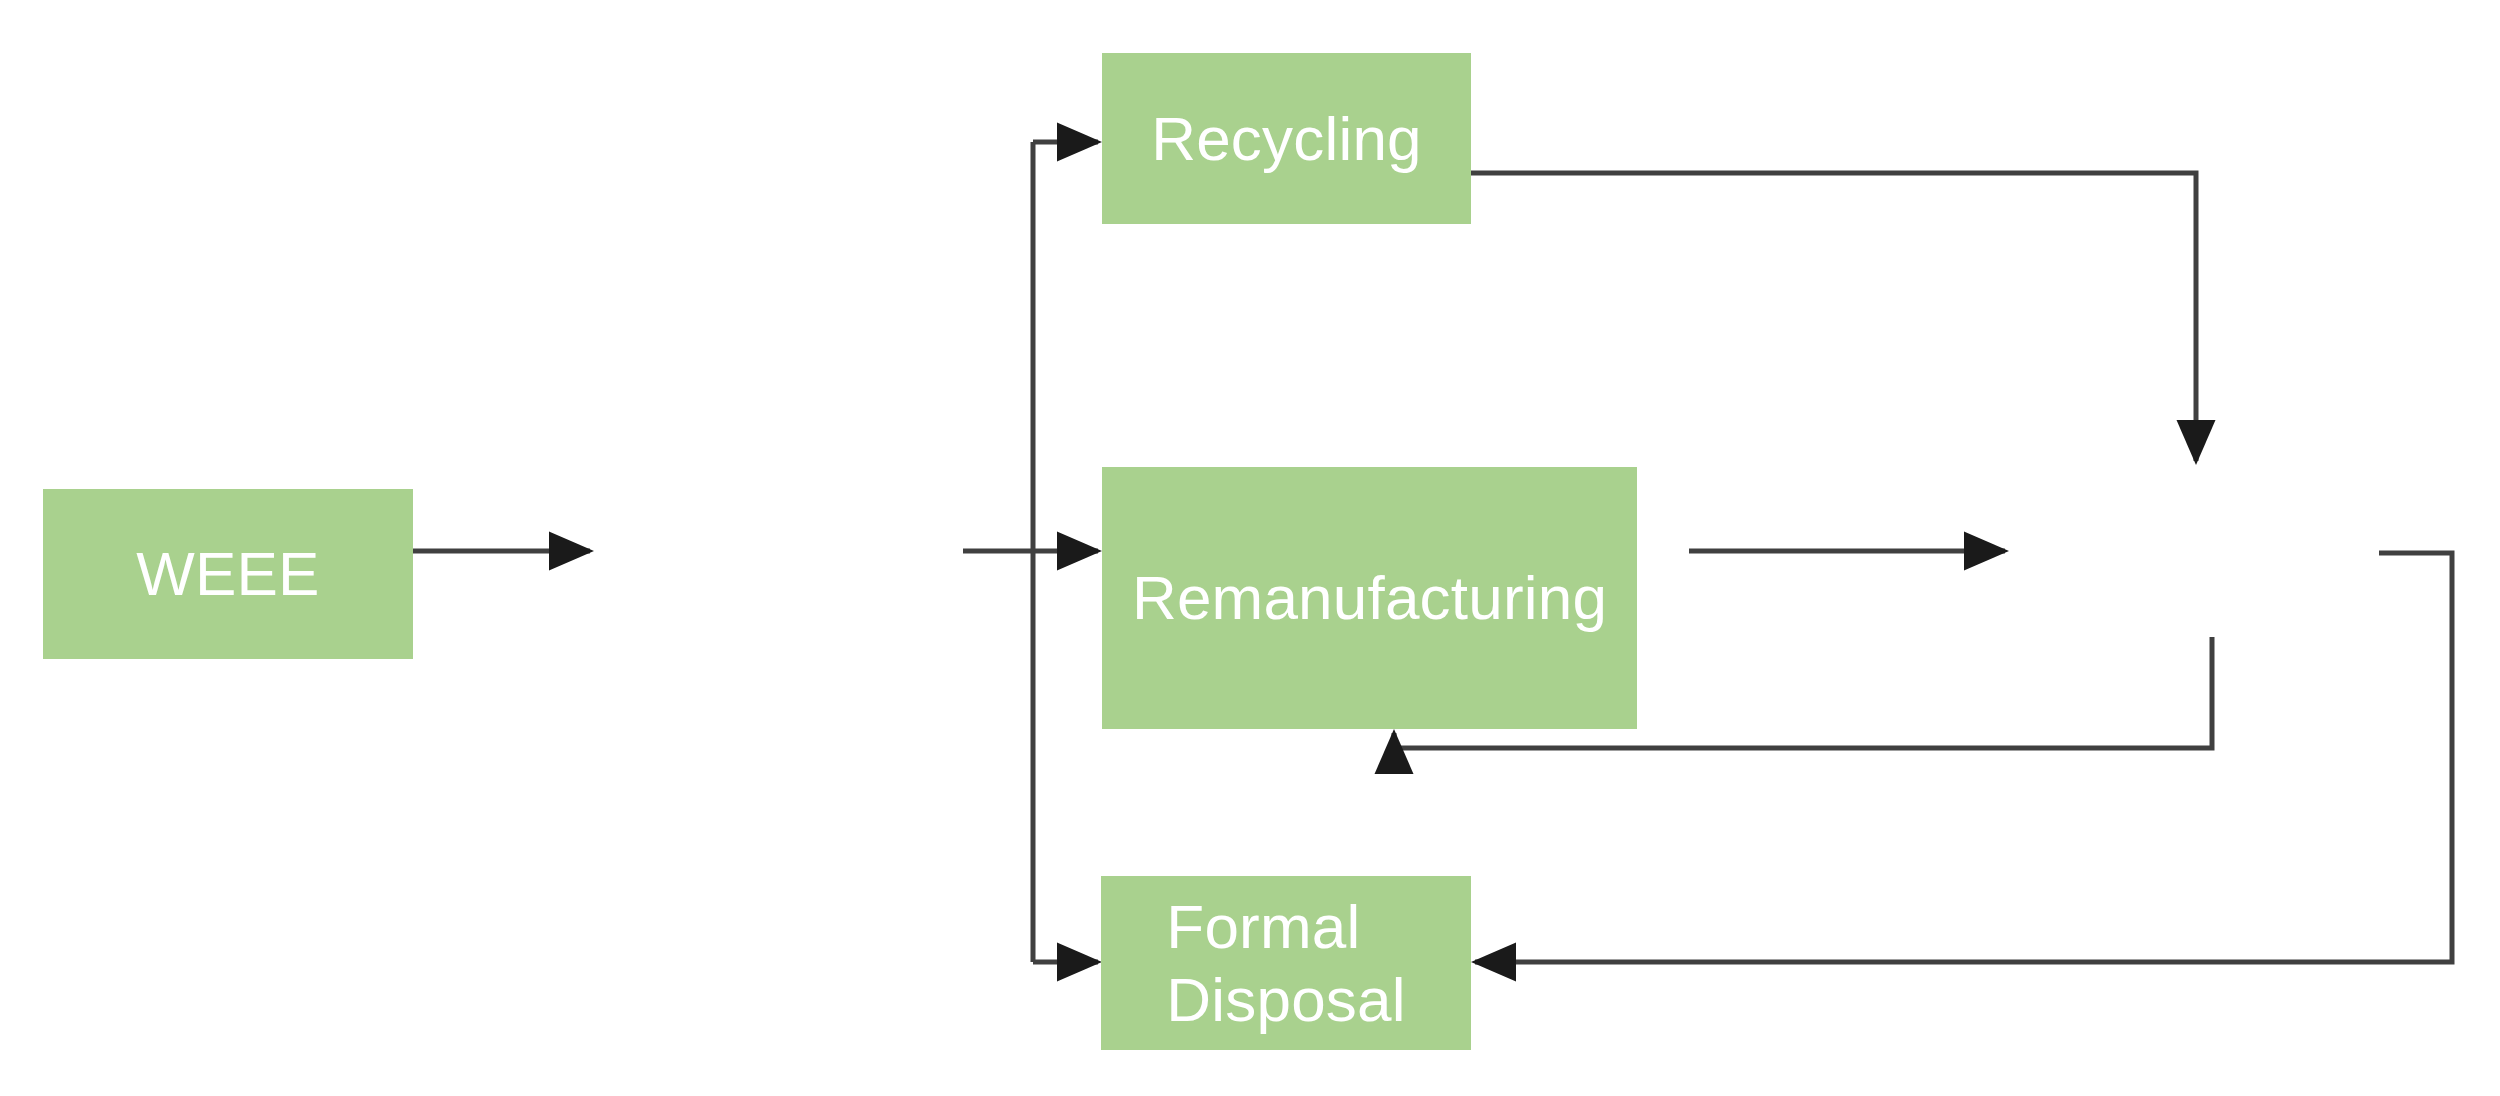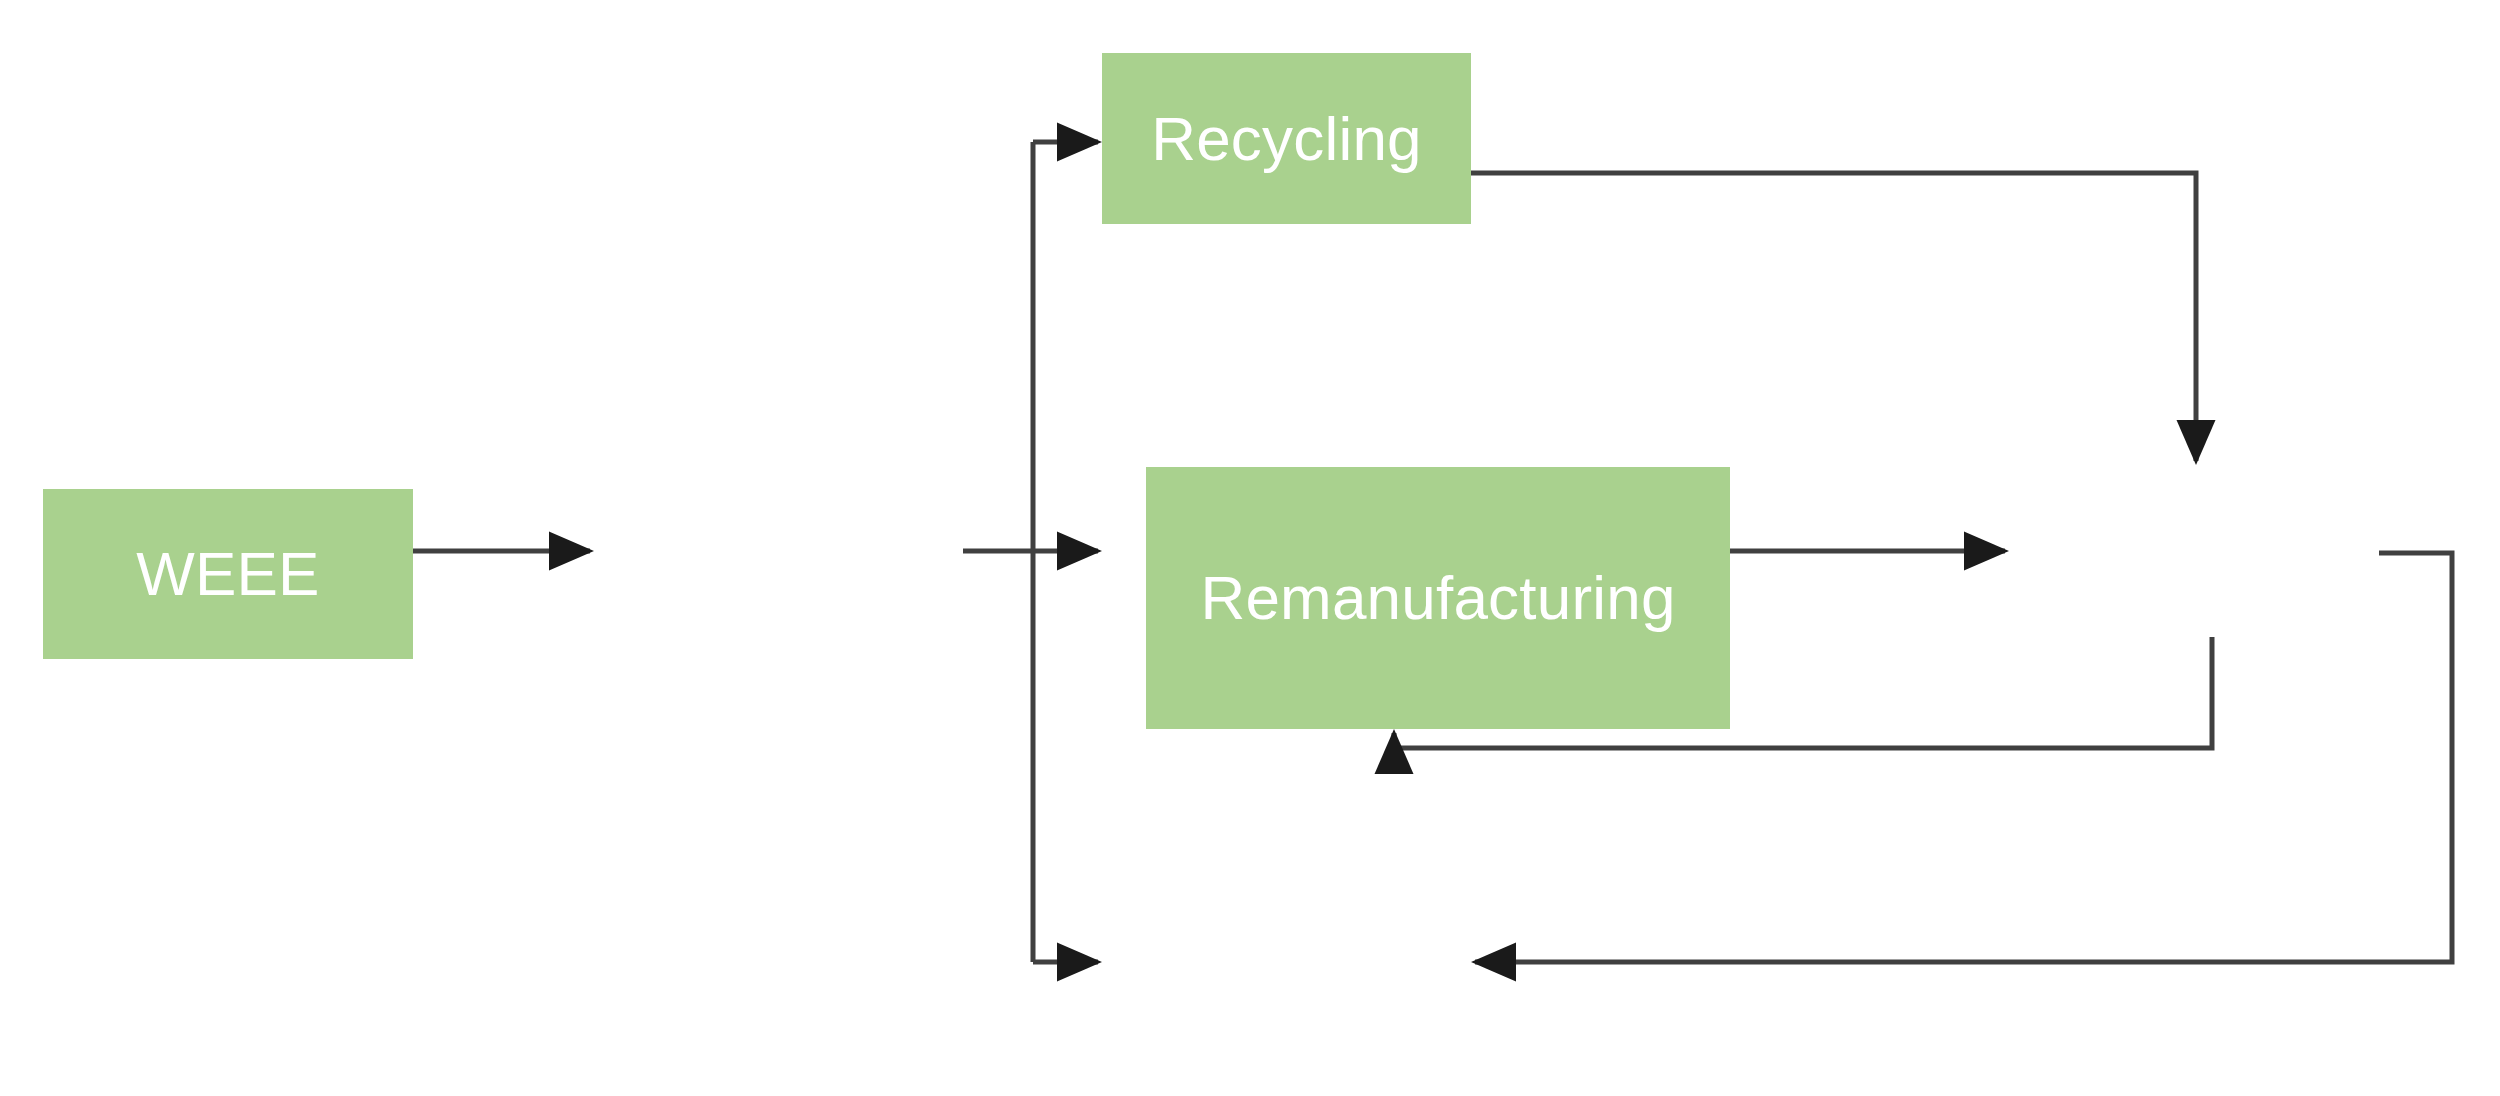--- a/index.html
+++ b/index.html
@@ -85,19 +85,23 @@
 
   <div class="node" style="left:43px; top:489px; width:370px; height:170px;">
     <span class="node-label">WEEE</span>
   </div>
 
 
   <div class="node" style="left:1102px; top:53px; width:369px; height:171px;">
     <span class="node-label">Recycling</span>
   </div>
 
-  <div class="node" style="left:1102px; top:467px; width:584px; height:262px;margin-left:44px;">
+  <div class="node" style="left:1102px; top:467px; width:535px; height:262px;">
     <span class="node-label">Remanufacturing</span>
   </div>
 
 
+  <div class="node" style="left:1101px; top:876px; width:370px; height:174px;">
+    <span class="node-label">Formal
+Disposal</span>
+  </div>
 
 </div>
 
 </body></html>

